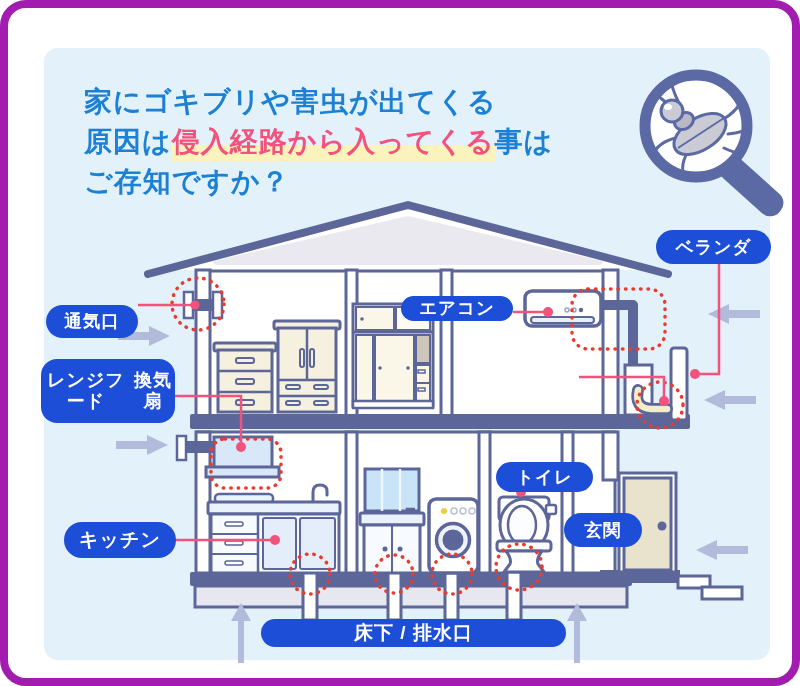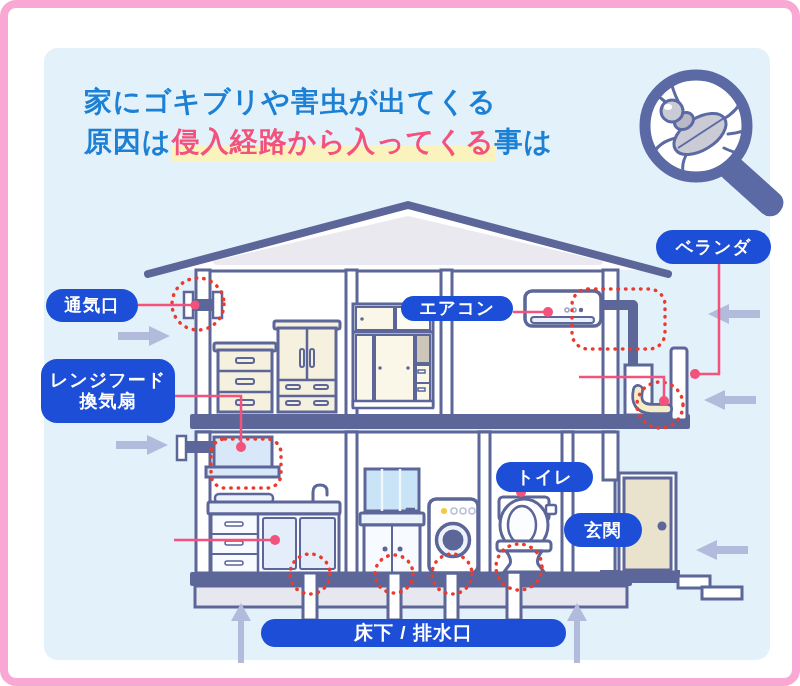--- a/index.html
+++ b/index.html
@@ -1,21 +1,21 @@
 <!DOCTYPE html>
 <html><head>
 <meta charset="utf-8">
 <style>
   html,body{margin:0;padding:0;}
   body{
     width:800px;height:686px;position:relative;background:#ffffff;
     font-family:"Liberation Sans","DejaVu Sans",sans-serif;overflow:hidden;
   }
   .frame{
-    position:absolute;inset:0;border:8px solid #f9a8d4;border-radius:16px;
+    position:absolute;inset:0;border:8px solid #a21caf;border-radius:26px;
     box-sizing:border-box;background:#ffffff;
   }
   .panel{
     position:absolute;left:36px;top:40px;width:726px;height:612px;
     background:#E3F1FB;border-radius:14px;
   }
   svg.house{position:absolute;left:0;top:0;width:800px;height:686px;}
   .title{
     position:absolute;left:76px;top:74px;width:520px;
     color:#1C80D4;font-size:28px;font-weight:bold;line-height:40px;letter-spacing:1px;
@@ -24,21 +24,21 @@
     color:#F2527C;
     background:linear-gradient(to top,#FAF3BD 46%,rgba(0,0,0,0) 46%);
     padding-bottom:5px;
     margin-top:36px;
   }
   .pill{
     position:absolute;display:flex;align-items:center;justify-content:center;
     background:#1d4ed8;color:#ffffff;font-weight:bold;font-size:17.5px;
     border-radius:999px;letter-spacing:1px;line-height:1.15;text-align:center;
   }
-  .pill.rect{border-radius:16px;flex-direction:column;}
+  .pill.rect{border-radius:16px;flex-direction:row;}
   .pill.lg{font-size:19px;}
 </style>
 </head>
 <body>
 
 <div class="frame">
   <div class="panel"></div>
 
   <svg class="house" viewBox="0 0 800 686">
 
@@ -270,25 +270,27 @@
         <ellipse cx="676" cy="113" rx="10" ry="8" fill="#B9B9C6" stroke="#5B6AA5" stroke-width="3" transform="rotate(-32 676 113)"></ellipse>
         <circle cx="664" cy="103" r="11" fill="#CBCBD5" stroke="#5B6AA5" stroke-width="3"></circle>
         <ellipse cx="660" cy="99" rx="4" ry="3" fill="#ffffff"></ellipse>
       </g>
     </g>
   </svg>
 
   <div class="title">
     <div><span>家にゴキブリや害虫が出てくる</span></div>
     <div><span>原因は</span><span class="hl">侵入経路から入ってくる</span><span>事は</span></div>
+    <div><span>ご存知ですか？</span></div>
   </div>
 
-  <div class="pill" style="left:38px;top:281px;width:92px;height:33px;text-align:right;">通気口</div>
+  <div class="pill" style="left:38px;top:297px;width:92px;height:33px;text-align:right;">通気口</div>
   <div class="pill rect" style="left:33px;top:351px;width:134px;height:64px;font-size:18px;">
     <span>レンジフード</span>
     <span>換気扇</span>
   </div>
   <div class="pill" style="left:393px;top:288px;width:112px;height:25px;">エアコン</div>
   <div class="pill" style="left:648px;top:222px;width:115px;height:34px;">ベランダ</div>
   <div class="pill" style="left:488px;top:454px;width:97px;height:30px;">トイレ</div>
   <div class="pill" style="left:556px;top:505px;width:78px;height:34px;">玄関</div>
+  <div class="pill lg" style="left:56px;top:514px;width:112px;height:36px;">キッチン</div>
   <div class="pill lg" style="left:253px;top:611px;width:305px;height:28px;">床下 / 排水口</div>
 </div>
 
 </body></html>

